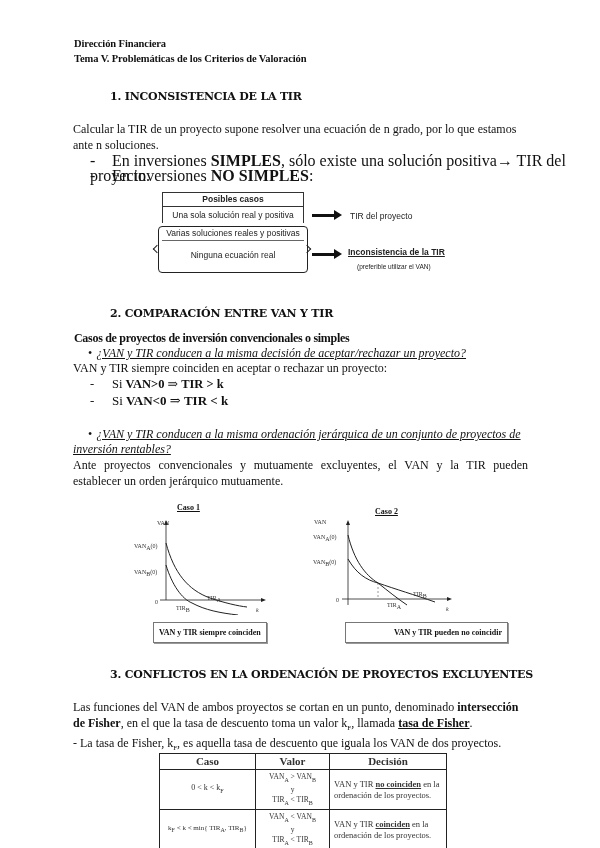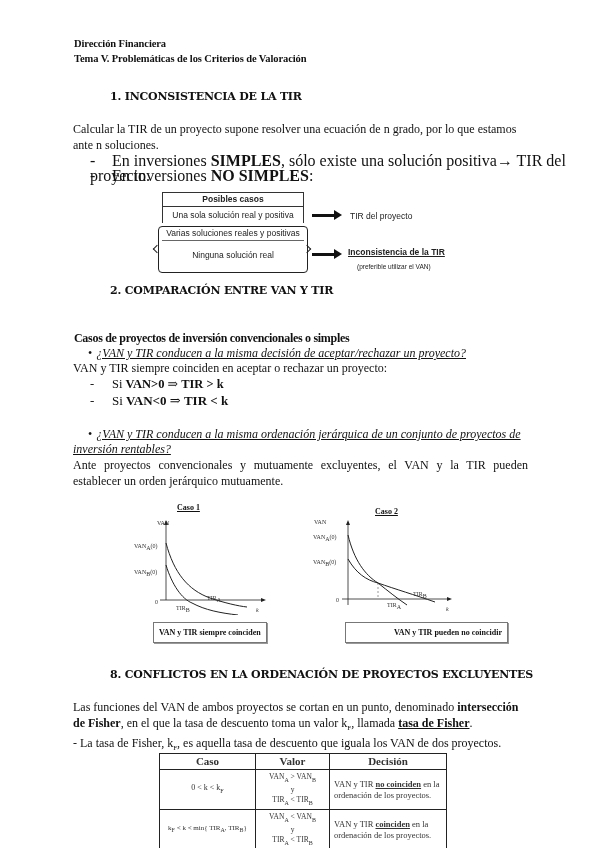--- a/index.html
+++ b/index.html
@@ -56,40 +56,40 @@
 
 <div class="abs diag" style="left:150px; top:190px; width:320px; height:90px;">
 
   <div class="abs" style="left:12px; top:2px; width:142px; border-top:1px solid #333; border-left:1px solid #333; border-right:1px solid #333;">
     <div style="text-align:center; font-weight:bold; height:14px; line-height:13px; border-bottom:1px solid #333;">Posibles casos</div>
     <div style="text-align:center; height:16px; line-height:16px;">Una sola solución real y positiva</div>
   </div>
 
   <div class="abs" style="left:8px; top:36px; width:150px; height:47px; border:1.5px solid #222; border-radius:4px;">
     <div style="text-align:center; height:14px; line-height:12px; border-bottom:1px solid #666; margin:0 3px;">Varias soluciones reales y positivas</div>
-    <div style="text-align:center; line-height:28px;">Ninguna solución real</div>
+    <div style="text-align:center; line-height:28px;">Ninguna ecuación real</div>
   </div>
   <div class="abs" style="left:4px; top:56px; width:6px; height:6px; border-left:1.5px solid #222; border-bottom:1.5px solid #222; transform:rotate(45deg);"></div>
   <div class="abs" style="left:154px; top:56px; width:6px; height:6px; border-right:1.5px solid #222; border-top:1.5px solid #222; transform:rotate(45deg);"></div>
 
   <div class="abs" style="left:162px; top:20px; display:flex; align-items:center;">
     <div class="arrow-shaft" style="width:22px;"></div>
       <div class="arrow-head"></div>
   </div>
   <div class="abs" style="left:200px; top:19px; font-size:8.5px;">TIR del proyecto</div>
 
   <div class="abs" style="left:162px; top:59px; display:flex; align-items:center;">
     <div class="arrow-shaft" style="width:22px;"></div>
       <div class="arrow-head"></div>
   </div>
   <div class="abs" style="left:198px; top:55px; font-size:8.5px; font-weight:bold; text-decoration:underline;">Inconsistencia de la TIR</div>
   <div class="abs" style="left:207px; top:69px; font-size:6.5px;">(preferible utilizar el VAN)</div>
 </div>
 
-<div class="abs section-title" style="left:110px; top:283px;text-align:center;">2. COMPARACIÓN ENTRE VAN Y TIR</div>
+<div class="abs section-title" style="left:110px; top:306px;text-align:center;">2. COMPARACIÓN ENTRE VAN Y TIR</div>
 
 <div class="abs" style="left:74px; top:331px; font-weight:bold; font-size:12px; letter-spacing:-0.3px;">Casos de proyectos de inversión convencionales o simples</div>
 
 <div class="abs" style="left:88px; top:346px;">
   <span class="bullet-dot">•</span><span class="q">¿VAN y TIR conducen a la misma decisión de aceptar/rechazar un proyecto?</span>
 </div>
 
 <div class="abs para" style="top:361px;">VAN y TIR siempre coinciden en aceptar o rechazar un proyecto:</div>
 
 <div class="abs dash-item" style="top:377px; font-size:12.5px;">
@@ -145,21 +145,21 @@
   <div class="abs glabel" style="left:4px; top:20px;">VAN</div>
   <div class="abs glabel" style="left:3px; top:35px;"><span>VAN</span><sub class="small">A</sub><span>(0)</span></div>
   <div class="abs glabel" style="left:3px; top:60px;"><span>VAN</span><sub class="small">B</sub><span>(0)</span></div>
   <div class="abs glabel" style="left:26px; top:98px;">0</div>
   <div class="abs glabel" style="left:103px; top:92px;"><span>TIR</span><sub class="small">B</sub></div>
   <div class="abs glabel" style="left:77px; top:103px;"><span>TIR</span><sub class="small">A</sub></div>
   <div class="abs glabel" style="left:136px; top:107px; font-style:italic;">k</div>
   <div class="abs graph-caption" style="left:35px; top:127px;padding-left:48px;">VAN y TIR pueden no coincidir</div>
 </div>
 
-<div class="abs section-title" style="left:110px; top:667px;">8. CONFLICTOS EN LA ORDENACIÓN DE PROYECTOS EXCLUYENTES</div>
+<div class="abs section-title" style="left:110px; top:667px;">3. CONFLICTOS EN LA ORDENACIÓN DE PROYECTOS EXCLUYENTES</div>
 
 <div class="abs para" style="top:700px; white-space:nowrap;">
   <div><span>Las funciones del VAN de ambos proyectos se cortan en un punto, denominado </span><b>intersección</b></div>
   <div><b>de Fisher</b><span>, en el que la tasa de descuento toma un valor k</span><sub style="font-size:7px;">F</sub><span>, llamada </span><b class="ul">tasa de Fisher</b><span>.</span></div>
   <div><span>- La tasa de Fisher, k</span><sub style="font-size:7px;">F</sub><span>, es aquella tasa de descuento que iguala los VAN de dos proyectos.</span></div>
 </div>
 
 <table class="abs cases" style="left:159px; top:753px; width:288px;">
   <tbody>
       <tr>

